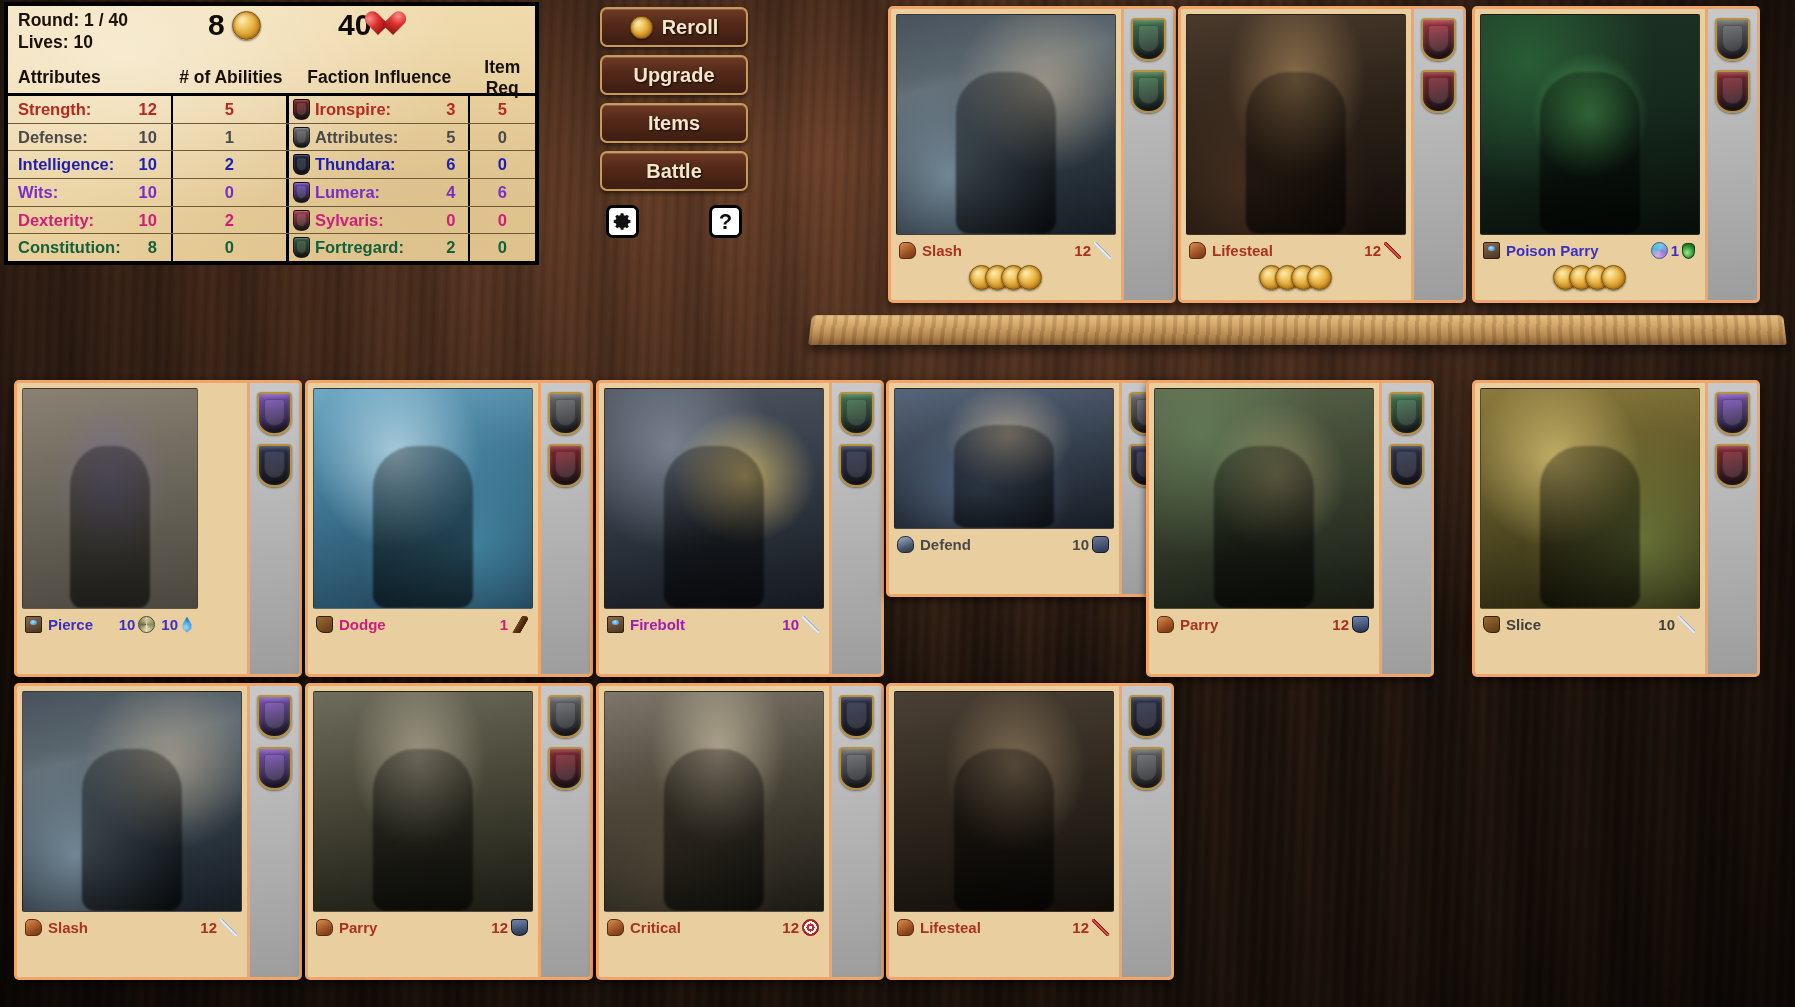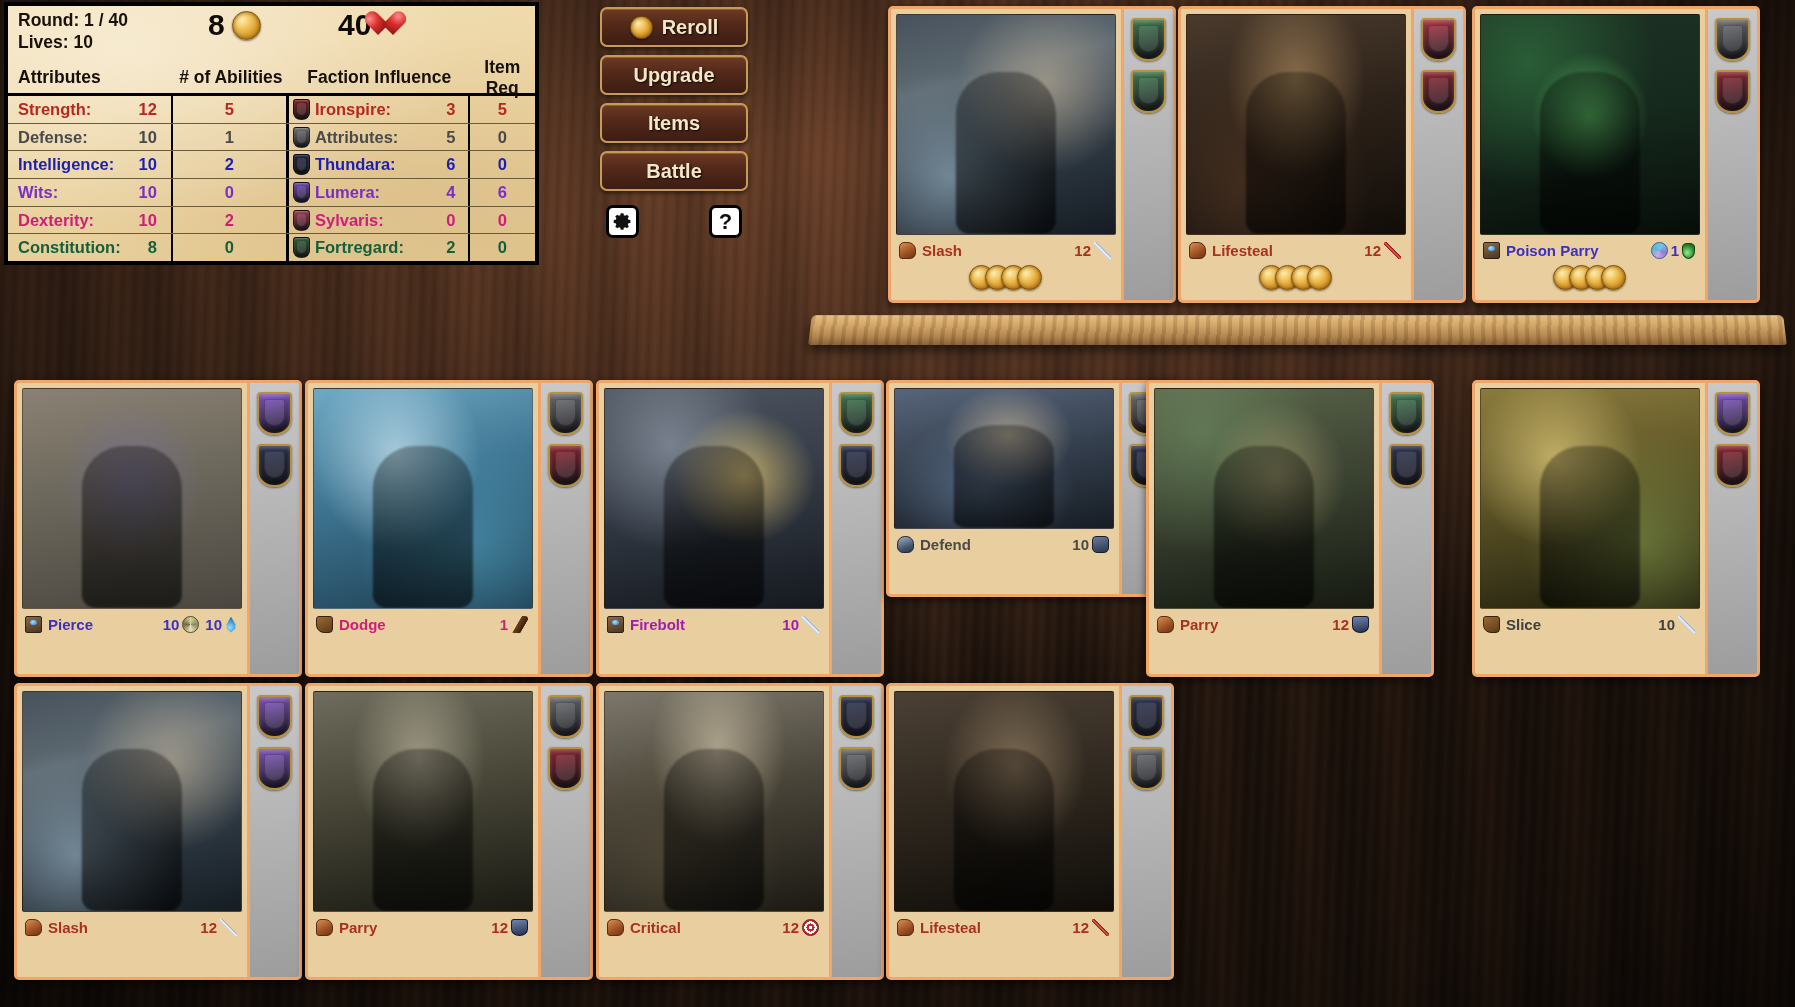--- a/index.html
+++ b/index.html
@@ -626,21 +626,21 @@
           </div>
         </div>
       </div>
       <div class="card-side">
         <span class="big-crest" style="background:linear-gradient(168deg,#6d6f72,#15151b)"></span>
         <span class="big-crest" style="background:linear-gradient(168deg,#8f2430,#15151b)"></span>
       </div>
     </div>
   </div>
 <div id="owned-layer">
-    <div class="card" style="left: 14px; top: 380px; width: 288px; height: 297px;">
+    <div class="card" style="left: 14px; top: 380px; width: 288px; height: 297px; gap: 44px;">
       <div class="card-main">
         <div class="card-art art-armor-set">
           <span class="fig"></span>
         </div>
         <div class="card-info">
           <div class="info-line" style="color:#3b2fc4">
             <span class="ic ic-book"></span>
             <span class="nm">Pierce</span>
             <span class="stat-pair">
               <span>10</span>

